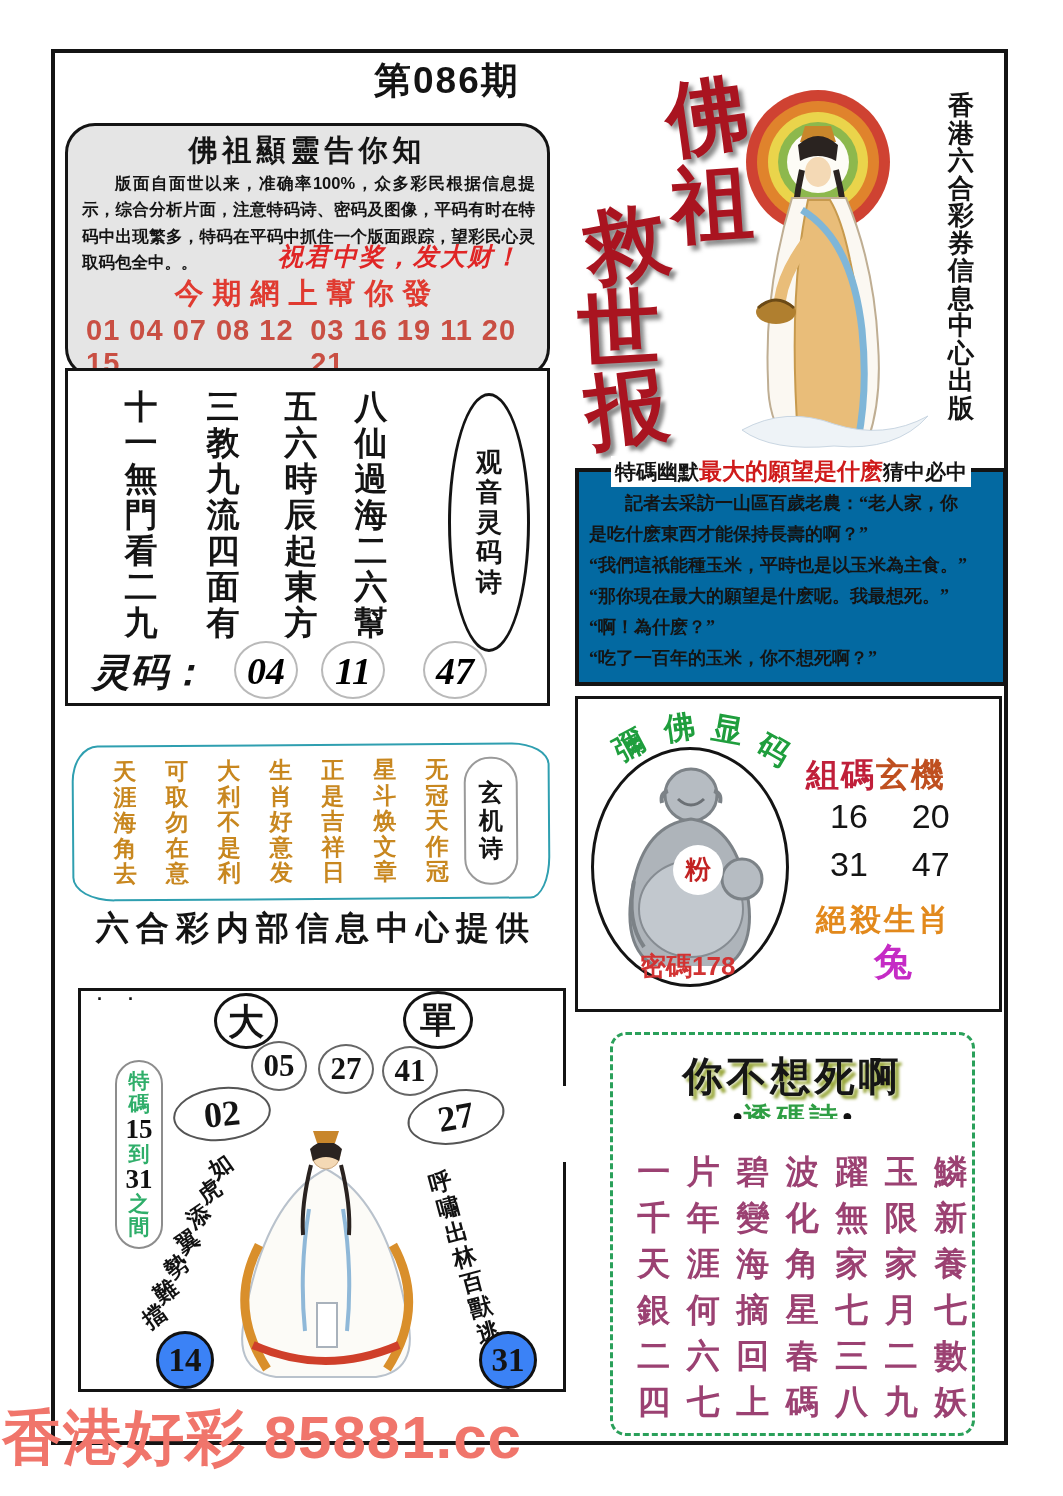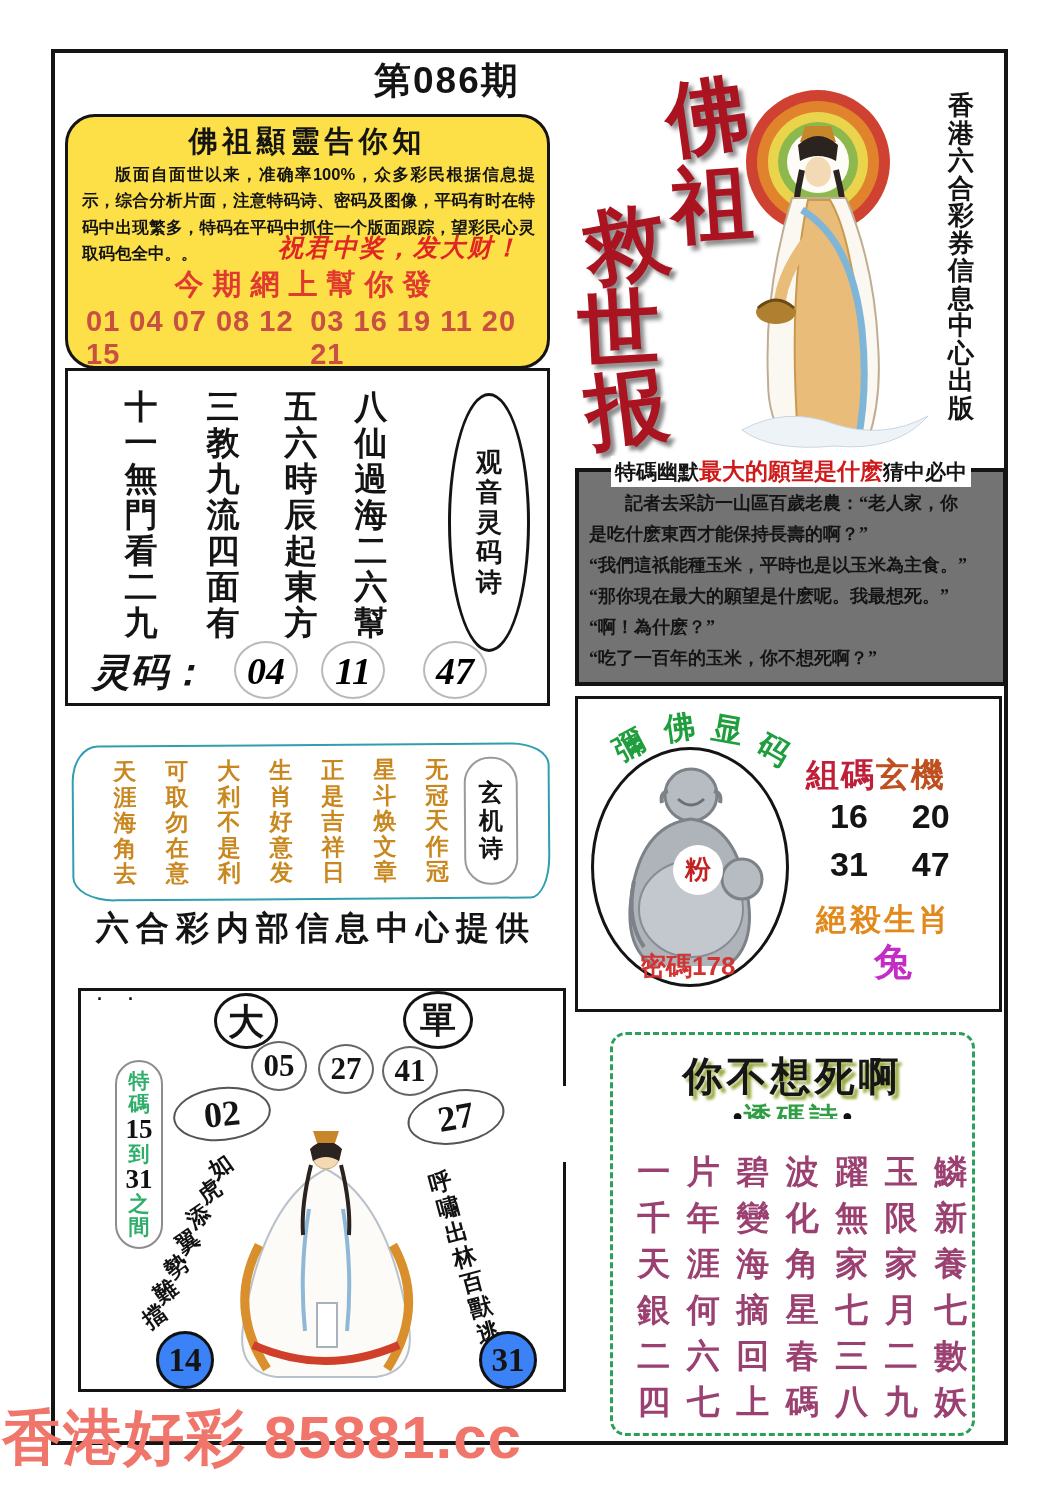--- a/index.html
+++ b/index.html
@@ -4,22 +4,22 @@
 <style>
   html,body{margin:0;padding:0;background:#fff;}
   .canvas{position:relative;width:1063px;height:1496px;background:#fff;overflow:hidden;
           font-family:"Liberation Sans",sans-serif;color:#141414;}
   .abs{position:absolute;}
   .page{position:absolute;left:51px;top:49px;width:957px;height:1396px;
         border:4px solid #141414;box-sizing:border-box;background:#fff;}
   .issue{position:absolute;left:374px;top:56px;font-size:37px;font-weight:bold;letter-spacing:2px;}
 
   
-  .notice{position:absolute;left:65px;top:114px;width:485px;height:255px;
-          border:3px solid #141414;border-radius:30px;box-sizing:border-box;background:#fde047;}
+  .notice{position:absolute;left:65px;top:123px;width:485px;height:255px;
+          border:3px solid #141414;border-radius:30px;box-sizing:border-box;background:#e5e5e5;}
   .notice .ttl{position:absolute;top:5px;width:100%;text-align:center;font-size:29px;font-weight:bold;
                letter-spacing:5px;font-family:"Liberation Serif",serif;}
   .notice .bdy{position:absolute;top:44px;left:14px;right:12px;font-size:16.5px;line-height:1.6;
                font-weight:600;text-indent:2em;text-align:justify;}
   .notice .wish{position:absolute;top:114px;right:26px;font-size:25px;color:#e02525;font-style:italic;
                 font-weight:bold;letter-spacing:2px;font-family:"Liberation Serif",serif;}
   .notice .promo{position:absolute;top:148px;width:100%;text-align:center;font-size:29px;color:#e03a30;
                  font-weight:bold;letter-spacing:9px;font-family:"Liberation Serif",serif;}
   .notice .nums{position:absolute;top:188px;left:18px;right:14px;color:#c94f43;font-weight:bold;font-size:29px;}
   .numrow{display:flex;justify-content:space-between;line-height:33px;letter-spacing:1px;}
@@ -73,38 +73,38 @@
            font:bold 33px/52px "Liberation Serif",serif;box-sizing:border-box;background:#3b82f6;}
 
   
   .mast-char{position:absolute;font-family:"Liberation Serif",serif;font-size:82px;font-weight:bold;
              color:#a91420;text-shadow:4px 5px 4px rgba(60,60,60,.6);}
   .publisher{position:absolute;left:944px;top:92px;width:34px;text-align:center;
              font:600 26px/27.5px "Liberation Serif",serif;}
 
   
   .humor{position:absolute;left:575px;top:468px;width:432px;height:218px;border:4px solid #141414;
-         box-sizing:border-box;background:#737373;}
+         box-sizing:border-box;background:#0369a1;}
   .humor .legend{position:absolute;top:-16px;left:50%;transform:translateX(-50%);background:#fff;
                  padding:0 4px;white-space:nowrap;font:bold 21px "Liberation Serif",serif;}
   .humor .legend .hl{color:#cf1b1b;font-size:23px;}
   .humor .lines{position:absolute;top:16px;left:10px;right:8px;font:600 18px/1.72 "Liberation Serif",serif;}
 
   
   .bud{position:absolute;left:575px;top:696px;width:427px;height:316px;border:3px solid #141414;
        box-sizing:border-box;background:#fff;}
   .bud .arc span{position:absolute;color:#1f9e3d;font:bold 31px "Liberation Serif",serif;}
   .bud .ell{position:absolute;left:13px;top:48px;width:198px;height:240px;border:3px solid #141414;
             border-radius:50%;box-sizing:border-box;}
   .bud .belly{position:absolute;left:95px;top:146px;width:50px;height:50px;background:#fff;border-radius:50%;
               color:#c22222;font:bold 26px/50px "Liberation Serif",serif;text-align:center;}
   .bud .code{position:absolute;left:62px;top:250px;font-size:26px;font-weight:bold;color:#d23333;}
   .bud .gtitle{position:absolute;left:228px;top:54px;font:bold 33px "Liberation Serif",serif;letter-spacing:2px;}
   .bud .gtitle .a{color:#c01f3a}.bud .gtitle .b{color:#bf4f1f}
-  .bud .grows{position:absolute;left:252px;top:98px;font-size:34px;font-weight:bold;}
+  .bud .grows{position:absolute;left:252px;top:98px;font-size:34px;font-weight:normal;}
   .bud .grows>div{display:flex;gap:44px;line-height:38px;margin-bottom:10px;}
   .bud .kill{position:absolute;left:238px;top:200px;font:bold 31px "Liberation Serif",serif;
              color:#e2891c;letter-spacing:3px;}
   .bud .zodiac{position:absolute;left:296px;top:238px;font:bold 38px "Liberation Serif",serif;color:#c52bc5;}
 
   
   .toute{position:absolute;left:610px;top:1032px;width:365px;height:404px;border:3px dashed #2aa05a;
          border-radius:16px;box-sizing:border-box;background:#fff;}
   .toute .ttl{position:absolute;top:14px;width:100%;text-align:center;color:#161616;
               font:bold 40px "Liberation Serif",serif;letter-spacing:4px;text-shadow:4px 4px 3px #9aa83e;}

